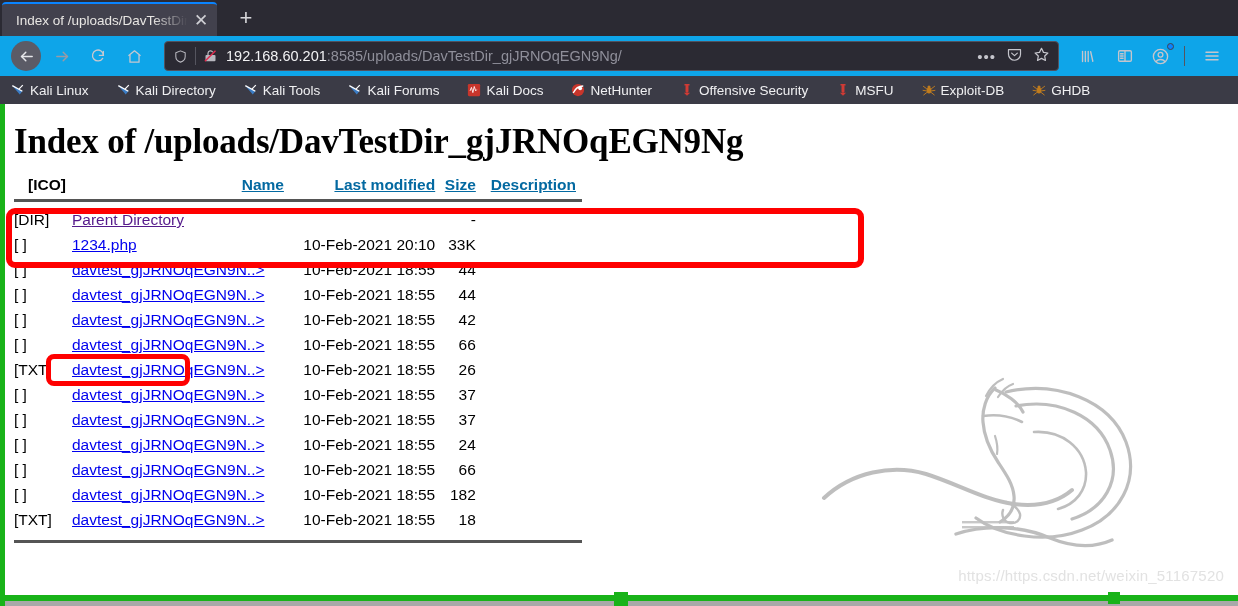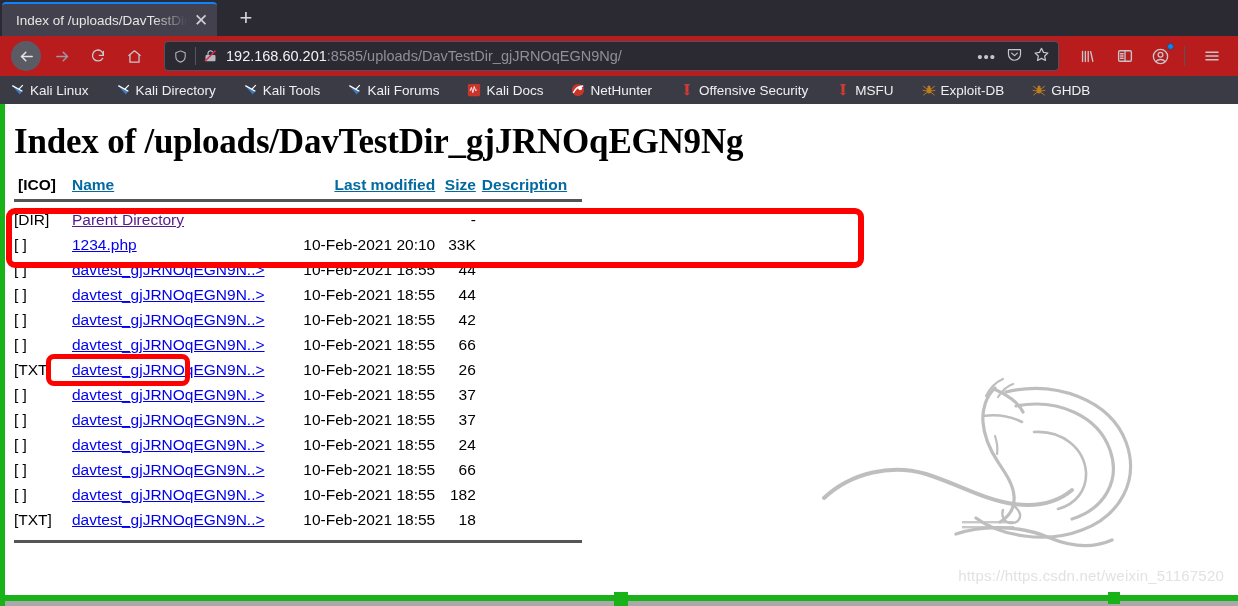--- a/index.html
+++ b/index.html
@@ -65,21 +65,21 @@
     width: 34px; height: 30px;
     display: flex; align-items: center; justify-content: center;
     margin-left: 12px;
     margin-bottom: 3px;
     font-weight: 300;
   }
 
   
   .navbar {
     height: 40px;
-    background: #b91c1c;
+    background: #0ea5e9;
     display: flex;
     align-items: center;
     padding: 0 8px;
     flex: 0 0 40px;
   }
   .navbtn {
     width: 30px; height: 30px;
     display: flex; align-items: center; justify-content: center;
     color: #c8c8cf;
     margin: 0 3px;
@@ -182,21 +182,21 @@
   #green-sq-2 { left: 1108px; top: 592px; width: 12px; height: 12px; }
 
   table.listing {
     border-collapse: collapse;
     font-family: "Liberation Sans", sans-serif;
     font-size: 15.5px;
     margin-top: 14px;
     margin-left: 4px;
   }
   table.listing th {
-    text-align: left;
+    text-align: right;
     padding: 0 6px 2px 0;
     font-weight: bold;
     white-space: nowrap;
   }
   table.listing th.ico-col { color:#000; width: 58px; padding-left: 4px; }
   table.listing th a { color: #0369a1; }
   table.listing td {
     padding: 1px 6px 1px 0;
     white-space: nowrap;
     color: #000;

